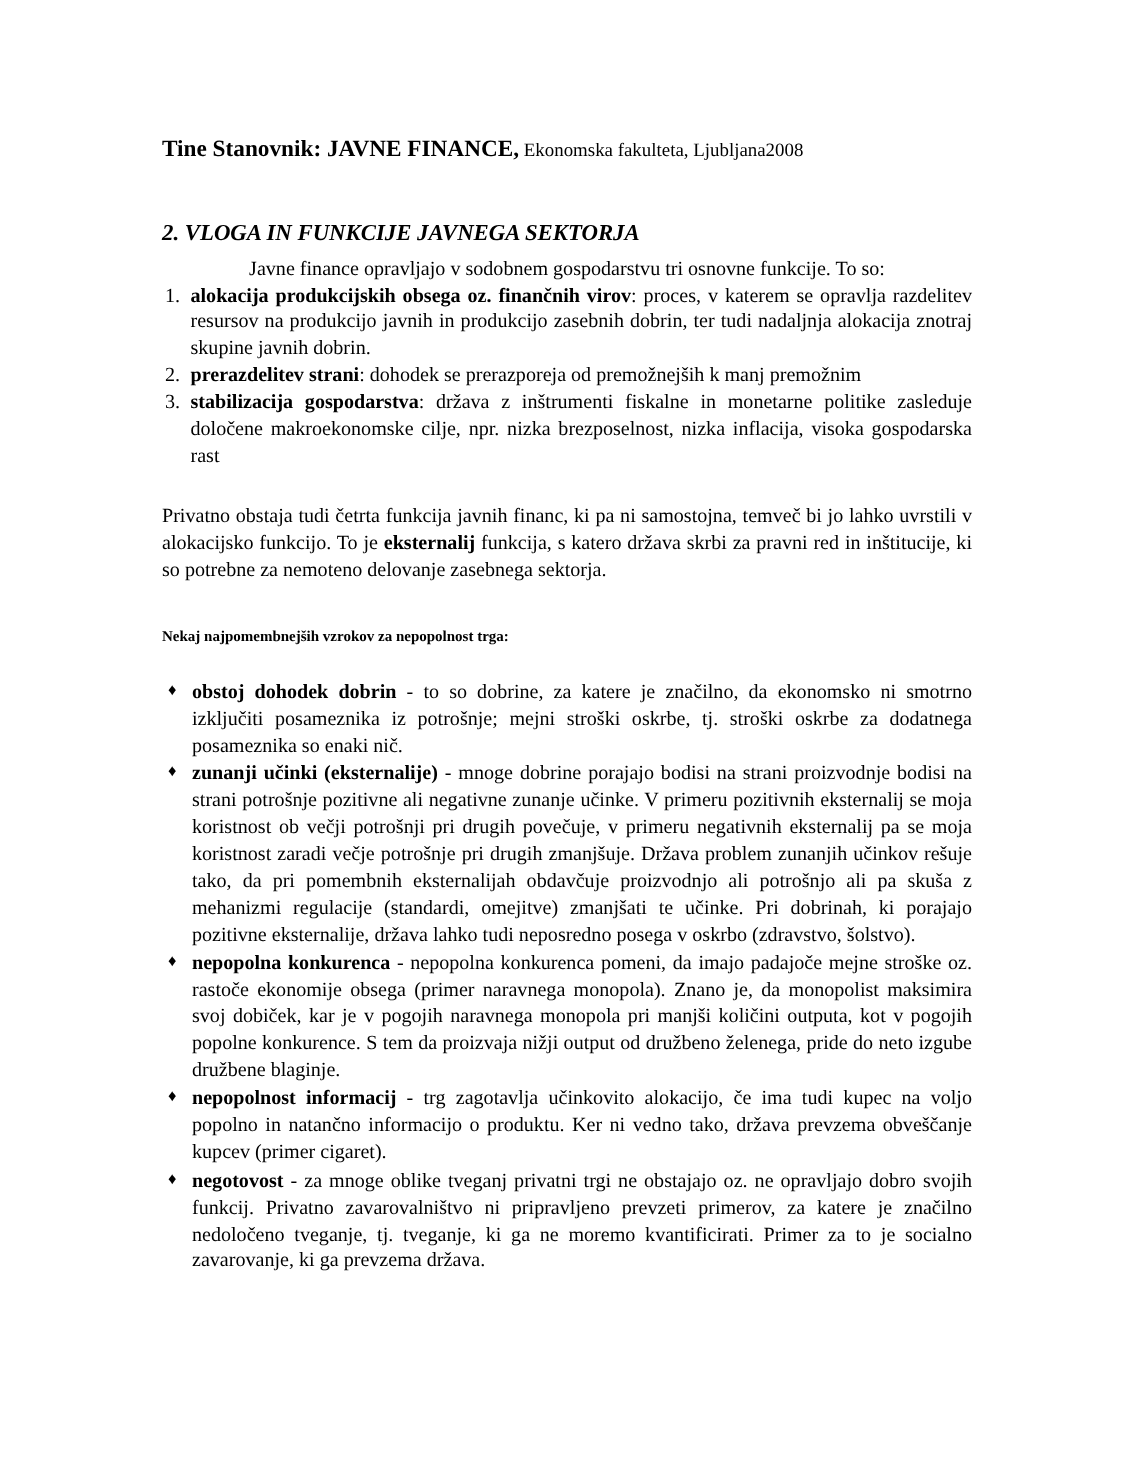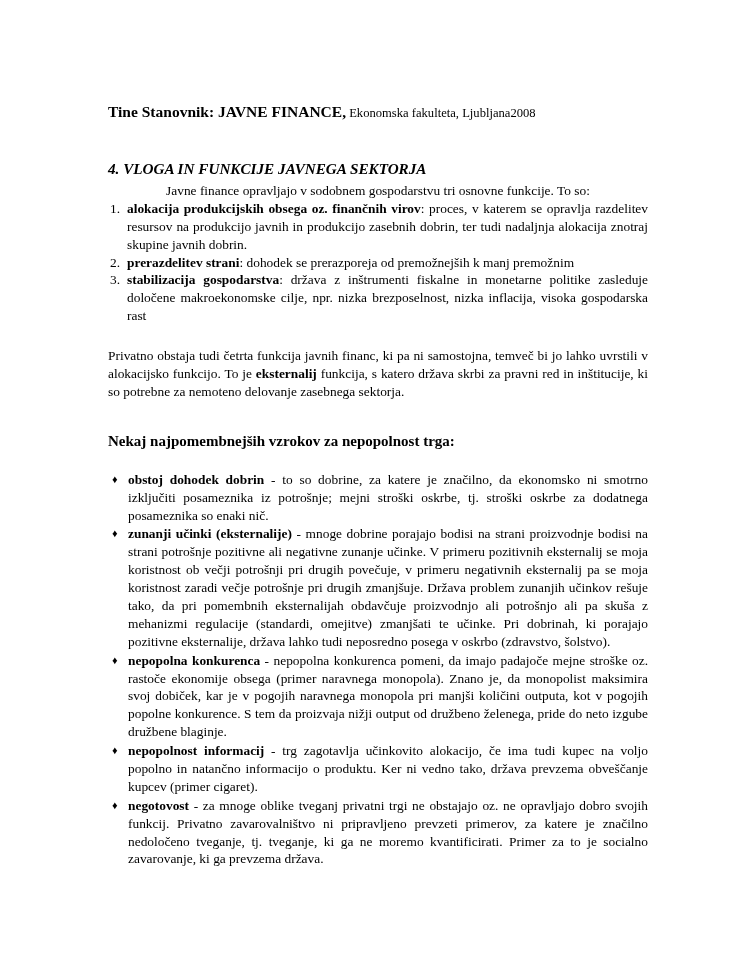--- a/index.html
+++ b/index.html
@@ -21,21 +21,21 @@
     left: 0;
     top: 0;
     width: 750px;
     height: 971px;
     background: #ffffff;
     overflow: hidden;
   }
   .content {
     position: absolute;
     left: 108px;
-    top: 16px;
+    top: 4px;
     width: 540px;
   }
 
   
   .doc-header {
     margin-top: 86px;
     font-size: 15.5px;
     line-height: 1.25;
     white-space: nowrap;
   }
@@ -90,21 +90,21 @@
     position: absolute;
     left: 2px;
     top: 0;
     width: 15px;
     text-align: left;
   }
 
   
   .bullet-head {
     margin-top: 30px;
-    font-size: 15px;
+    font-size: 10px;
     font-weight: bold;
     line-height: 1.335;
   }
   .bullet-list {
     margin: 0;
     padding: 0;
     list-style: none;
     font-size: 13.4px;
     line-height: 1.335;
     margin-top: 20px;
@@ -128,21 +128,21 @@
 </head>
 <body>
 
 <div class="page">
   <div class="content">
 
     <div class="doc-header">
       <span class="author">Tine Stanovnik: </span><span class="maintitle">JAVNE FINANCE,</span><span class="affil"> Ekonomska fakulteta, Ljubljana2008</span>
     </div>
 
-    <div class="section-heading">4. VLOGA IN FUNKCIJE JAVNEGA SEKTORJA</div>
+    <div class="section-heading">2. VLOGA IN FUNKCIJE JAVNEGA SEKTORJA</div>
 
     <p class="para lead">Javne finance opravljajo v sodobnem gospodarstvu tri osnovne funkcije. To so:</p>
 
     <ol class="num-list">
       <li>
         <span class="marker">1.</span><b>alokacija produkcijskih obsega oz. finančnih virov</b><span>: proces, v katerem se opravlja razdelitev resursov na produkcijo javnih in produkcijo zasebnih dobrin, ter tudi nadaljnja alokacija znotraj skupine javnih dobrin.</span>
       </li>
       <li>
         <span class="marker">2.</span><b>prerazdelitev strani</b><span>: dohodek se prerazporeja od premožnejših k manj premožnim</span>
       </li>

